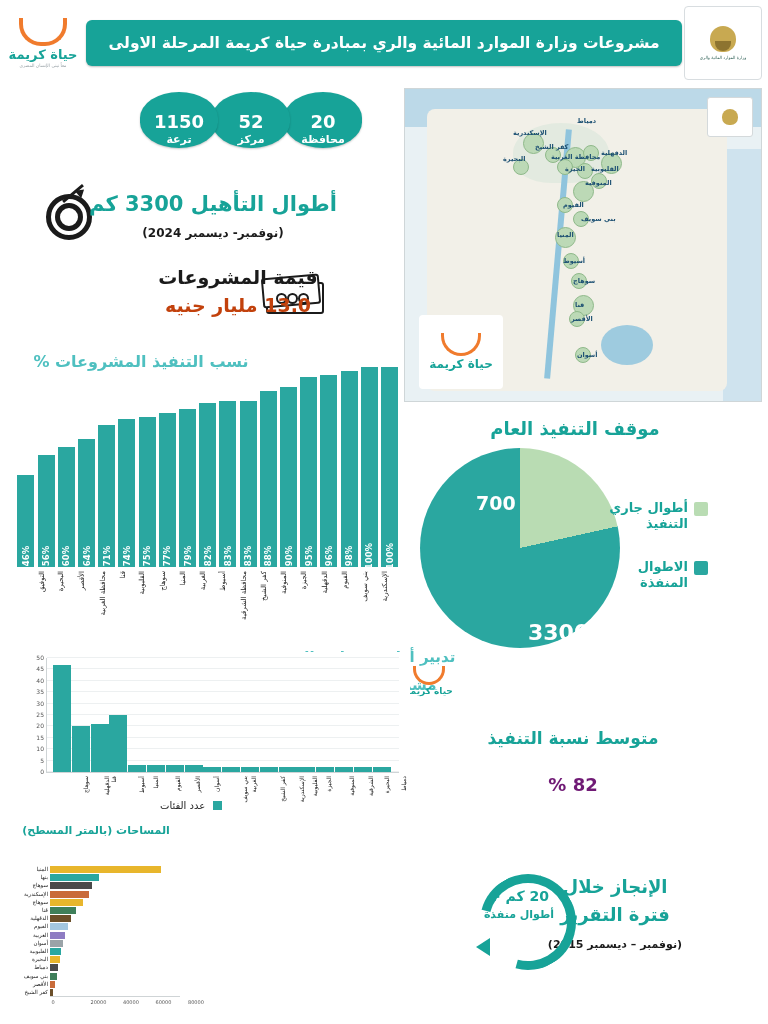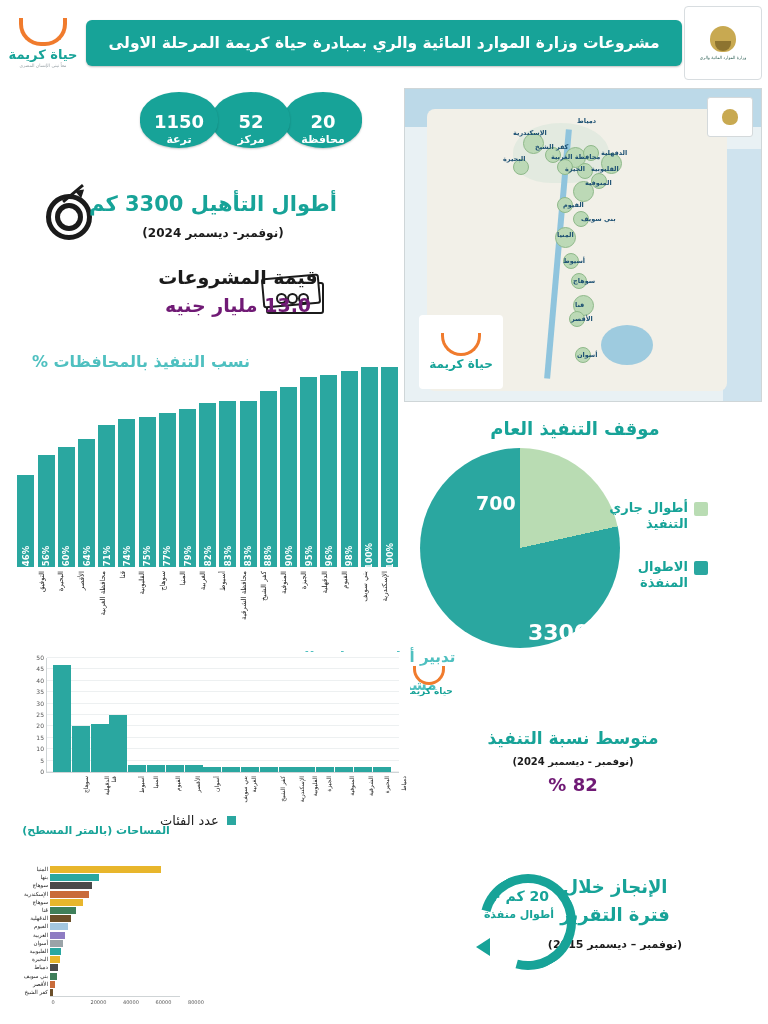--- a/index.html
+++ b/index.html
@@ -66,21 +66,21 @@
   .len-sub{position:absolute;right:440px;top:226px;width:230px;text-align:center;
     color:#1b1b1b;font-size:12px;font-weight:bold;}
 
   
   .money-icon{position:absolute;left:262px;top:272px;width:62px;height:44px;}
   .money-icon .bill{position:absolute;left:4px;top:10px;width:54px;height:28px;border:2.5px solid #1b1b1b;border-radius:3px;background:#fff;}
   .money-icon .bill2{position:absolute;left:0px;top:4px;width:54px;height:26px;border:2.5px solid #1b1b1b;border-radius:3px;background:#fff;transform:rotate(-5deg);}
   .money-icon .c{position:absolute;top:21px;width:7px;height:7px;border:2px solid #1b1b1b;border-radius:50%;}
   .money-icon .c1{left:14px;}.money-icon .c2{left:25px;}.money-icon .c3{left:36px;}
   .val-l1{position:absolute;right:420px;top:266px;width:220px;text-align:center;color:#1b1b1b;font-size:19px;font-weight:bold;}
-  .val-l2{position:absolute;right:420px;top:294px;width:220px;text-align:center;color:#701a75;font-size:19px;font-weight:bold;}
+  .val-l2{position:absolute;right:420px;top:294px;width:220px;text-align:center;color:#c2410c;font-size:19px;font-weight:bold;}
 
   
   .map-panel{position:absolute;left:404px;top:88px;width:356px;height:312px;
     border:1px solid #cfd6d8;background:#e9f1f4;overflow:hidden;}
   .map-sea{position:absolute;left:0;top:0;width:356px;height:38px;background:#bcd9e8;}
   .map-sea2{position:absolute;right:0;top:60px;width:38px;height:252px;background:#cfe3ee;}
   .map-land{position:absolute;left:22px;top:20px;width:300px;height:282px;background:#f2f0e8;border-radius:8px;}
   .nile{position:absolute;left:150px;top:40px;width:6px;height:250px;background:#8fc4dd;transform:rotate(5deg);}
   .delta{position:absolute;left:108px;top:34px;width:96px;height:60px;background:#dfe9dd;border-radius:50% 50% 40% 40%;opacity:.8;}
   .lake{position:absolute;left:196px;top:236px;width:52px;height:40px;background:#8fc4dd;border-radius:50%;opacity:.85;}
@@ -126,21 +126,21 @@
   .lands-title2{position:absolute;right:300px;top:676px;width:200px;text-align:center;color:#4fc0c0;font-size:15px;font-weight:bold;}
   .lands-hk{position:absolute;left:398px;top:654px;width:62px;height:54px;display:flex;flex-direction:column;align-items:center;justify-content:center;}
   .lands-hk .hk-smile{width:26px;height:16px;border-width:3px;}
   .lands-hk .hk-word{font-size:9px;}
   .lands-chart{position:absolute;left:10px;top:652px;width:400px;height:160px;background:#ffffff;}
   .lc-plot{position:absolute;left:36px;top:6px;width:352px;height:114px;border-left:1px solid #cfd4d6;border-bottom:1px solid #cfd4d6;}
   .lc-grid{position:absolute;left:0;width:100%;height:1px;background:#edf0f1;}
   .lc-ytick{position:absolute;right:100%;margin-right:3px;transform:translateY(-50%);font-size:6px;color:#555;}
   .lc-bar{position:absolute;bottom:0;width:18px;background:#2aa7a0;}
   .lc-lab{position:absolute;top:118px;font-size:6px;color:#222;white-space:nowrap;transform:rotate(-90deg);transform-origin:right top;text-align:right;}
-  .lc-legend{position:absolute;left:150px;top:161px;display:flex;align-items:center;gap:8px;font-size:13px;color:#222;}
+  .lc-legend{position:absolute;left:150px;top:148px;display:flex;align-items:center;gap:8px;font-size:10px;color:#222;}
   .lc-legend .sw{width:9px;height:9px;background:#2aa7a0;}
 
   
   .ach-title1{position:absolute;right:28px;top:876px;width:250px;text-align:center;color:#17A398;font-size:18px;font-weight:bold;}
   .ach-title2{position:absolute;right:28px;top:904px;width:250px;text-align:center;color:#17A398;font-size:18px;font-weight:bold;}
   .ach-sub{position:absolute;right:28px;top:938px;width:250px;text-align:center;color:#1b1b1b;font-size:11px;font-weight:bold;}
   .ach-circ{position:absolute;left:480px;top:874px;width:78px;height:78px;border:9px solid #17A398;border-radius:50%;border-left-color:transparent;transform:rotate(-30deg);}
   .ach-arrow{position:absolute;left:476px;top:938px;width:0;height:0;border-top:9px solid transparent;border-bottom:9px solid transparent;border-right:14px solid #17A398;}
   .ach-in1{position:absolute;left:482px;top:888px;width:74px;text-align:center;color:#17A398;font-size:14px;font-weight:bold;transform:rotate(0deg);}
   .ach-in2{position:absolute;left:482px;top:908px;width:74px;text-align:center;color:#17A398;font-size:11px;font-weight:bold;}
@@ -257,21 +257,21 @@
         <div class="map-label" style="left: 152px; top: 142px;">المنيا</div>
         <div class="map-label" style="left: 158px; top: 168px;">أسيوط</div>
         <div class="map-label" style="left: 168px; top: 188px;">سوهاج</div>
         <div class="map-label" style="left: 170px; top: 212px;">قنا</div>
         <div class="map-label" style="left: 166px; top: 226px;">الأقصر</div>
         <div class="map-label" style="left: 172px; top: 262px;">أسوان</div>
       </div>
   </div>
 
   <div class="bars-wrap">
-    <div class="bars-title">نسب التنفيذ بالمحافظات %</div>
+    <div class="bars-title">نسب التنفيذ المشروعات %</div>
     <div class="bars-area" id="bars-area">
         <div class="bar-col" style="right: 0px; height: 200px;">
           <div class="bar-val">100%</div>
         </div>
         <div class="bar-lab" style="right: 17px;">الإسكندرية</div>
         <div class="bar-col" style="right: 20.2px; height: 200px;">
           <div class="bar-val">100%</div>
         </div>
         <div class="bar-lab" style="right: 37.2px;">بني سويف</div>
         <div class="bar-col" style="right: 40.4px; height: 196px;">
@@ -353,21 +353,20 @@
       <div class="lg-sw" style="background:#b9dcb3"></div>
       <div class="lg-txt">أطوال جاري التنفيذ</div>
     </div>
     <div class="lg-row">
       <div class="lg-sw" style="background:#2aa7a0"></div>
       <div class="lg-txt">الاطوال المنفذة</div>
     </div>
   </div>
 
   <div class="avg-title">متوسط نسبة التنفيذ</div>
-  <div class="avg-sub">(نوفمبر - ديسمبر 2024)</div>
   <div class="avg-val">82 %</div>
 
   <div class="lands-title1">تدبير أراضي منافع الري لخدمة</div>
   <div class="lands-title2">مشروعات المبادرة</div>
   <div class="lands-hk">
     <div class="hk-smile"></div>
     <div class="hk-word">حياة كريمة</div>
   </div>
   <div class="lands-chart">
     <div class="lc-plot" id="lc-plot">

